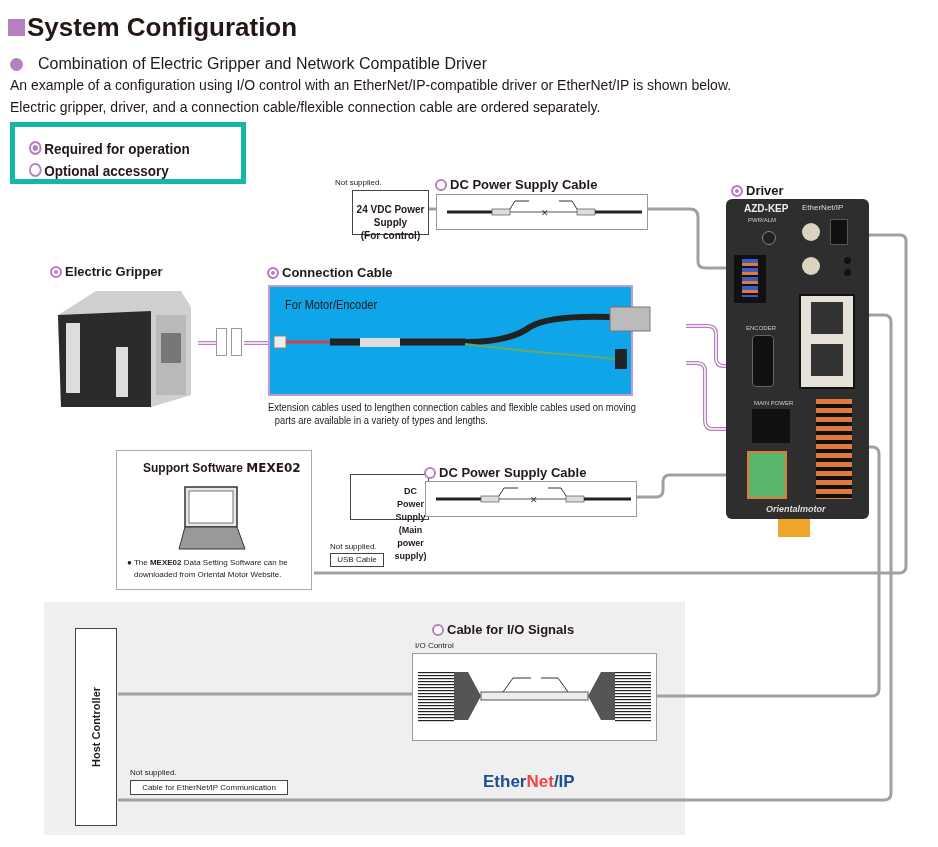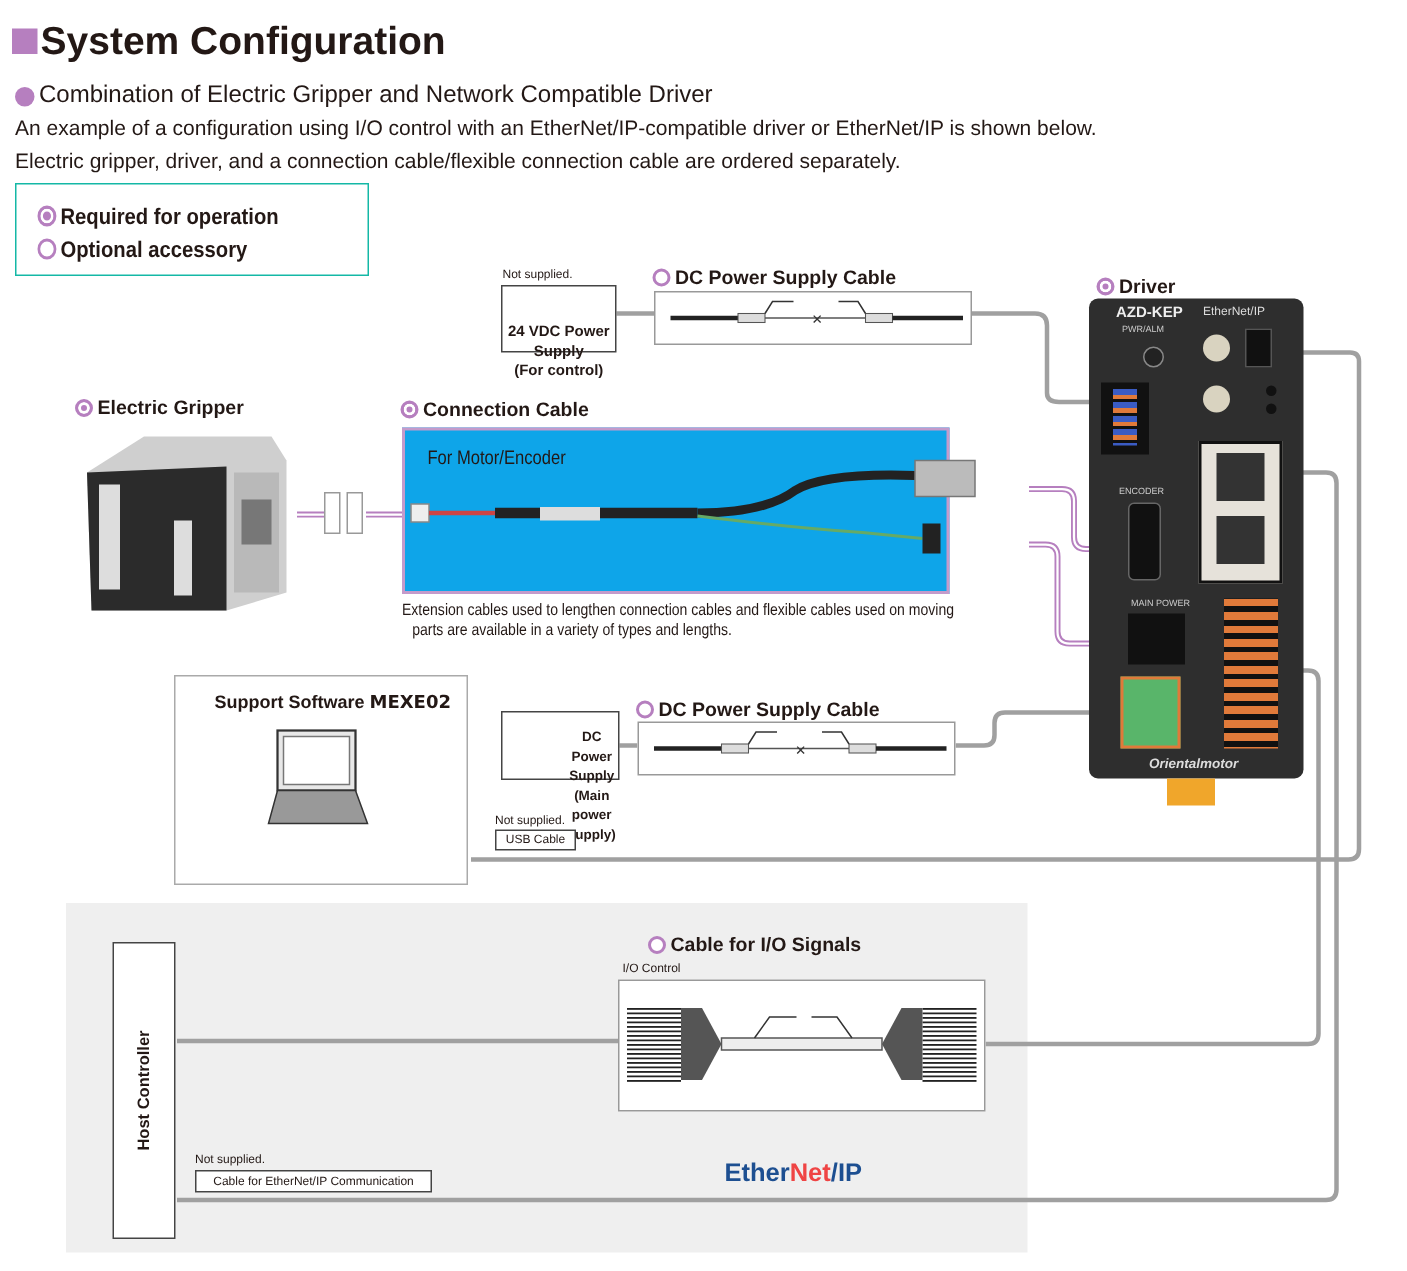--- a/index.html
+++ b/index.html
@@ -1,24 +1,24 @@
 <!DOCTYPE html>
 <html><head>
 <meta charset="utf-8">
 <style>
   * { box-sizing: border-box; margin: 0; padding: 0; }
   body { width: 938px; height: 847px; background: #ffffff; position: relative; overflow: hidden;
          font-family: "Liberation Sans", sans-serif; color: #231815; }
   .abs { position: absolute; }
   .title { left: 8px; top: 12px; font-size: 26px; font-weight: bold; display: flex; align-items: center; }
   .title .sq { width: 17px; height: 17px; background: #b67fbf; margin-right: 2px; }
-  .subtitle { left: 10px; top: 55px; font-size: 16px; display: flex; align-items: center; }
+  .subtitle { left: 10px; top: 55px; font-size: 16px; display: flex; align-items: center; gap: 12px; }
   .dot-filled { width: 13px; height: 13px; border-radius: 50%; background: #b67fbf; margin-right: 3px; display: inline-block; }
   .para { left: 10px; font-size: 14px; }
-  .legend { left: 10px; top: 122px; width: 236px; height: 62px; border: 1px solid #14b8a6; padding: 10px 0 0 14px; }
+  .legend { left: 10px; top: 122px; width: 236px; height: 62px; border: 5px solid #14b8a6; padding: 10px 0 0 14px; }
   .leg-row { display: flex; align-items: center; font-family: "Liberation Sans", sans-serif; font-weight: bold; font-size: 15px; height: 22px; transform: scaleX(0.9); transform-origin: left; }
   .mark-req { width: 14px; height: 14px; border-radius: 50%; border: 2px solid #b67fbf; background: #b67fbf; box-shadow: inset 0 0 0 2px #fff; margin-right: 3px; }
   .mark-opt { width: 14px; height: 14px; border-radius: 50%; border: 2px solid #b67fbf; background: #fff; margin-right: 3px; }
   .lbl { font-weight: bold; font-size: 13px; display: flex; align-items: center; white-space: nowrap; }
   .lbl .mark-req, .lbl .mark-opt { width: 12px; height: 12px; }
   .small { font-size: 8px; white-space: nowrap; }
   .box { border: 1px solid #444; background: #fff; }
   .condensed { transform: scaleX(0.85); transform-origin: left top; }
   .gray-area { left: 44px; top: 602px; width: 641px; height: 233px; background: #efefef; }
   svg.wires { position: absolute; left: 0; top: 0; }
@@ -72,21 +72,21 @@
   <path class="pur-wire-in" d="M198 343 H220"></path>
   <path class="pur-wire" d="M244 343 H268"></path>
   <path class="pur-wire-in" d="M244 343 H268"></path>
   <path class="pur-wire" d="M686 326 H708 Q716 326 716 334 V358 Q716 366 724 366 H762"></path>
   <path class="pur-wire-in" d="M686 326 H708 Q716 326 716 334 V358 Q716 366 724 366 H762"></path>
   <path class="pur-wire" d="M686 363 H697 Q705 363 705 371 V421 Q705 429 713 429 H762"></path>
   <path class="pur-wire-in" d="M686 363 H697 Q705 363 705 371 V421 Q705 429 713 429 H762"></path>
 </svg>
 
 <div class="abs small" style="left:335px; top:178px;">Not supplied.</div>
-<div class="abs box" style="left:334px; top:190px; width:77px; height:45px; font-size:10px; font-weight:bold; text-align:center; padding-top:24px; line-height:13px;">
+<div class="abs box" style="left:352px; top:190px; width:77px; height:45px; font-size:10px; font-weight:bold; text-align:center; padding-top:12px; line-height:13px;">
   <div>24 VDC Power Supply</div>
   <div>(For control)</div>
 </div>
 
 <div class="abs lbl" style="left:435px; top:177px;">
   <span class="mark-opt"></span>
   <span>DC Power Supply Cable</span>
 </div>
 <div class="abs" style="left:436px; top:194px; width:212px; height:36px; border:1px solid #999; background:#fff;">
   <svg width="212" height="36">
@@ -173,23 +173,27 @@
 
 <div class="abs" style="left:116px; top:450px; width:196px; height:140px; border:1px solid #aaa; background:#fff;">
   <div class="abs" style="left:26px; top:10px; font-size:12px; font-weight:bold; white-space:nowrap;">
     <span>Support Software </span><span style="font-family:'DejaVu Sans',sans-serif;">MEXE02</span>
   </div>
   <svg class="abs" style="left:60px; top:34px;" width="70" height="68">
     <rect x="8" y="2" width="52" height="40" fill="#e8e8e8" stroke="#333" stroke-width="1.5"></rect>
     <rect x="12" y="6" width="44" height="32" fill="#fff" stroke="#777"></rect>
     <polygon points="8,42 60,42 68,64 2,64" fill="#999" stroke="#333"></polygon>
   </svg>
-</div>
-
-<div class="abs box" style="left:334px; top:474px; width:79px; height:46px; font-size:9px; font-weight:bold; text-align:center; padding-top:10px; line-height:13px;padding-left:42px;">
+  <div class="abs" style="left:10px; top:106px; font-size:8px; line-height:12px; white-space:nowrap;">
+    <div>● <span>The </span><b>MEXE02</b><span> Data Setting Software can be</span></div>
+    <div style="padding-left:7px;">downloaded from Oriental Motor Website.</div>
+  </div>
+</div>
+
+<div class="abs box" style="left:350px; top:474px; width:79px; height:46px; font-size:9px; font-weight:bold; text-align:center; padding-top:10px; line-height:13px;padding-left:42px;">
   <div>DC Power Supply</div>
   <div>(Main power supply)</div>
 </div>
 <div class="abs lbl" style="left:424px; top:465px;">
   <span class="mark-opt"></span>
   <span>DC Power Supply Cable</span>
 </div>
 <div class="abs" style="left:425px; top:481px; width:212px; height:36px; border:1px solid #999; background:#fff;">
   <svg width="212" height="36">
     <line x1="10" y1="17" x2="55" y2="17" stroke="#222" stroke-width="3"></line>

